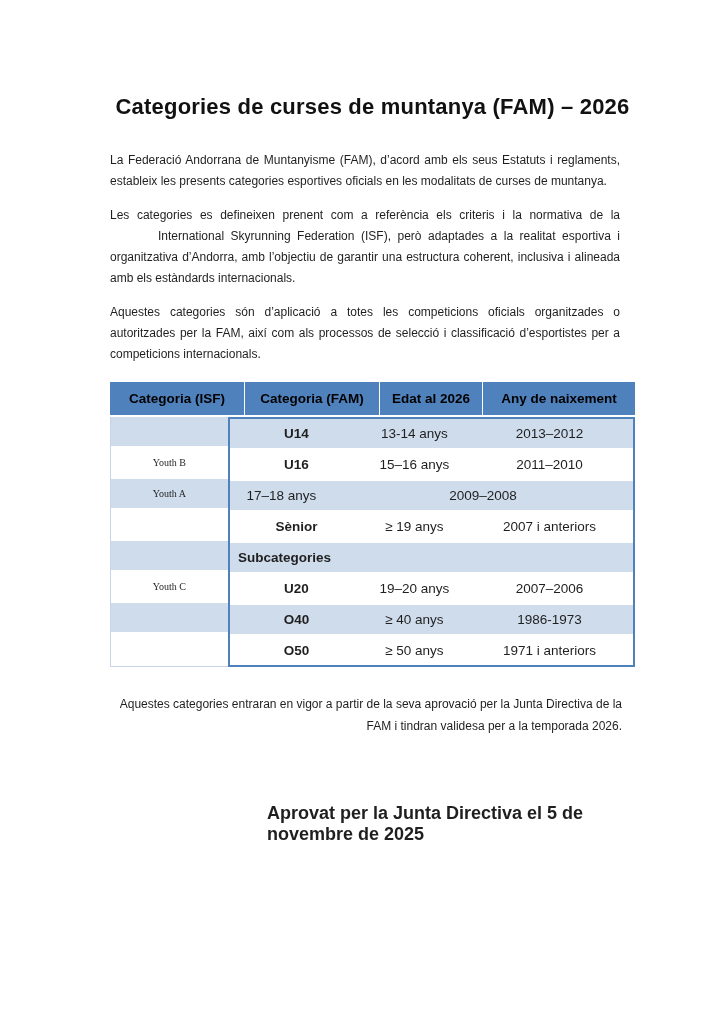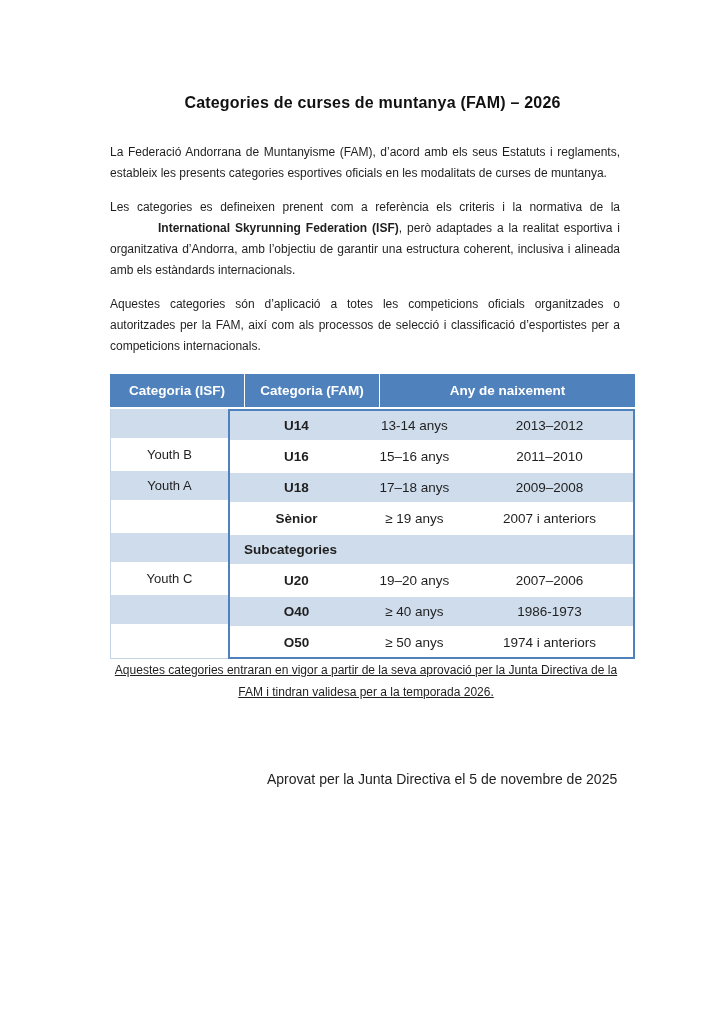--- a/index.html
+++ b/index.html
@@ -4,76 +4,76 @@
 <style>
   html,body { margin:0; padding:0; background:#888; }
   .page {
     width:723px; height:1024px; background:#ffffff; margin:0 auto;
     font-family:"Liberation Sans", sans-serif; color:#1f1f1f;
     position:relative; overflow:hidden; box-sizing:border-box;
   }
   .doc { padding:94px 88px 0 110px; }
 
   .title {
-    font-size:16px; font-weight:bold; text-align:center;
+    font-size:22px; font-weight:bold; text-align:center;
     margin:0 0 30px 0; color:#111; letter-spacing:0.2px;
   }
 
   .para {
     font-size:12px; line-height:21px; text-align:justify;
     margin:0 0 13px 0; width:510px;
   }
-  .para b { font-weight:bold;padding-left:48px; }
+  .para b { font-weight:normal;padding-left:48px; }
 
   
   .cat-table { margin-top:17px; width:525px; }
 
   .thead { display:flex; height:33px; background:#4f81bd; }
   .th {
-    color:#ffffff; font-weight:bold; font-size:13.5px;
+    color:#000000; font-weight:bold; font-size:13.5px;
     display:flex; align-items:center; justify-content:center;
     box-sizing:border-box;
   }
   .th-isf  { width:135px; border-right:1px solid #ffffff; }
   .th-fam  { width:135px; border-right:1px solid #ffffff;text-align:right; }
   .th-edat { width:103px; border-right:1px solid #ffffff; }
   .th-any  { flex:1; }
 
   .tbody { display:flex; margin-top:2px; }
 
   .col-isf {
     width:135px; box-sizing:border-box;
     border-left:1px solid #c6d4e6; border-bottom:1px solid #c6d4e6;
     display:flex; flex-direction:column;
   }
   .cell-isf {
     height:31px; box-sizing:border-box; border-bottom:2px solid #ffffff;
-    display:flex; align-items:center; justify-content:center; font-size:13px;
+    display:flex; align-items:center; justify-content:center; font-size:10px;font-family:Liberation Serif, serif;
   }
   .col-isf .cell-isf:last-child { border-bottom:none; }
 
   .box {
     width:466px; box-sizing:border-box;
     border:2px solid #4f81bd;
   }
   .trow { height:31px; box-sizing:border-box; display:flex; border-bottom:2px solid #ffffff; }
   .box .trow:last-child { border-bottom:none; height:29px; }
   .c { display:flex; align-items:center; justify-content:center; font-size:13.5px; box-sizing:border-box; }
   .c-fam  { width:133px; font-weight:bold; }
   .c-edat { width:103px; }
   .c-any  { flex:1; }
-  .c-sub  { flex:1; font-weight:bold; justify-content:flex-start; padding-left:14px; }
+  .c-sub  { flex:1; font-weight:bold; justify-content:flex-start; padding-left:8px; }
 
   .alt { background:#cfdcec; }
   .wht { background:#ffffff; }
 
-  .para-after { text-align:center; line-height:22px; width:512px;text-decoration:underline; }
+  .para-after { margin-top:26px; text-align:right; line-height:22px; width:512px; }
 
   .approval {
-    margin-top:66px; font-size:14px; padding-left:157px; line-height:21px;
+    margin-top:66px; font-size:18px; padding-left:157px; line-height:21px;font-weight:bold;
   }
 </style>
 </head>
 <body>
 
 <div class="page">
   <div class="doc">
 
     <h1 class="title">Categories de curses de muntanya (FAM) – 2026</h1>
 
@@ -81,20 +81,21 @@
 
     <p class="para"><span>Les categories es defineixen prenent com a referència els criteris i la normativa de la </span><b>International Skyrunning Federation (ISF)</b><span>, però adaptades a la realitat esportiva i organitzativa d’Andorra, amb l’objectiu de garantir una estructura coherent, inclusiva i alineada amb els estàndards internacionals.</span></p>
 
     <p class="para">Aquestes categories són d’aplicació a totes les competicions oficials organitzades o autoritzades per la FAM, així com als processos de selecció i classificació d’esportistes per a competicions internacionals.</p>
 
     <div class="cat-table">
 
       <div class="thead">
         <div class="th th-isf">Categoria (ISF)</div>
         <div class="th th-fam">Categoria (FAM)</div>
+        <div class="th th-edat">Edat al 2026</div>
         <div class="th th-any">Any de naixement</div>
       </div>
 
       <div class="tbody">
 
         <div class="col-isf">
           <div class="cell-isf alt"></div>
           <div class="cell-isf wht">Youth B</div>
           <div class="cell-isf alt">Youth A</div>
           <div class="cell-isf wht"></div>
@@ -109,21 +110,20 @@
             <div class="c c-fam">U14</div>
             <div class="c c-edat">13-14 anys</div>
             <div class="c c-any">2013–2012</div>
           </div>
           <div class="trow wht">
             <div class="c c-fam">U16</div>
             <div class="c c-edat">15–16 anys</div>
             <div class="c c-any">2011–2010</div>
           </div>
           <div class="trow alt">
-            <div class="c c-fam">U18</div>
             <div class="c c-edat">17–18 anys</div>
             <div class="c c-any">2009–2008</div>
           </div>
           <div class="trow wht">
             <div class="c c-fam">Sènior</div>
             <div class="c c-edat">≥ 19 anys</div>
             <div class="c c-any">2007 i anteriors</div>
           </div>
           <div class="trow alt">
             <div class="c c-sub">Subcategories</div>
@@ -134,21 +134,21 @@
             <div class="c c-any">2007–2006</div>
           </div>
           <div class="trow alt">
             <div class="c c-fam">O40</div>
             <div class="c c-edat">≥ 40 anys</div>
             <div class="c c-any">1986-1973</div>
           </div>
           <div class="trow wht">
             <div class="c c-fam">O50</div>
             <div class="c c-edat">≥ 50 anys</div>
-            <div class="c c-any">1974 i anteriors</div>
+            <div class="c c-any">1971 i anteriors</div>
           </div>
         </div>
 
       </div>
     </div>
 
     <p class="para para-after">Aquestes categories entraran en vigor a partir de la seva aprovació per la Junta Directiva de la FAM i tindran validesa per a la temporada 2026.</p>
 
     <p class="approval">Aprovat per la Junta Directiva el 5 de novembre de 2025</p>
 

